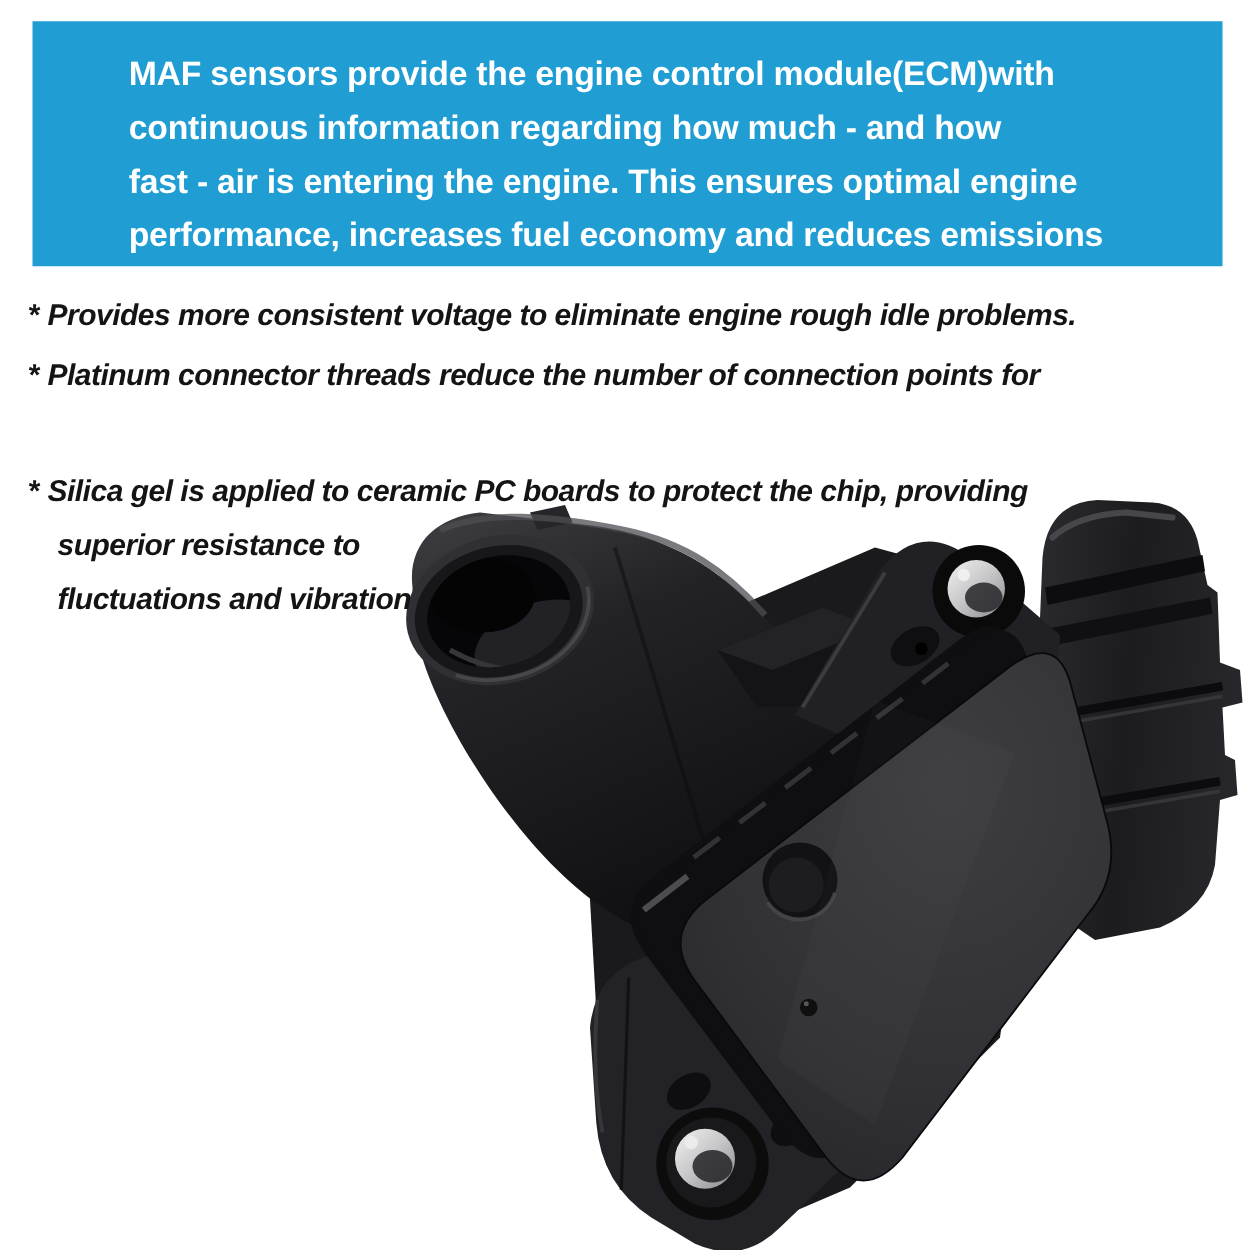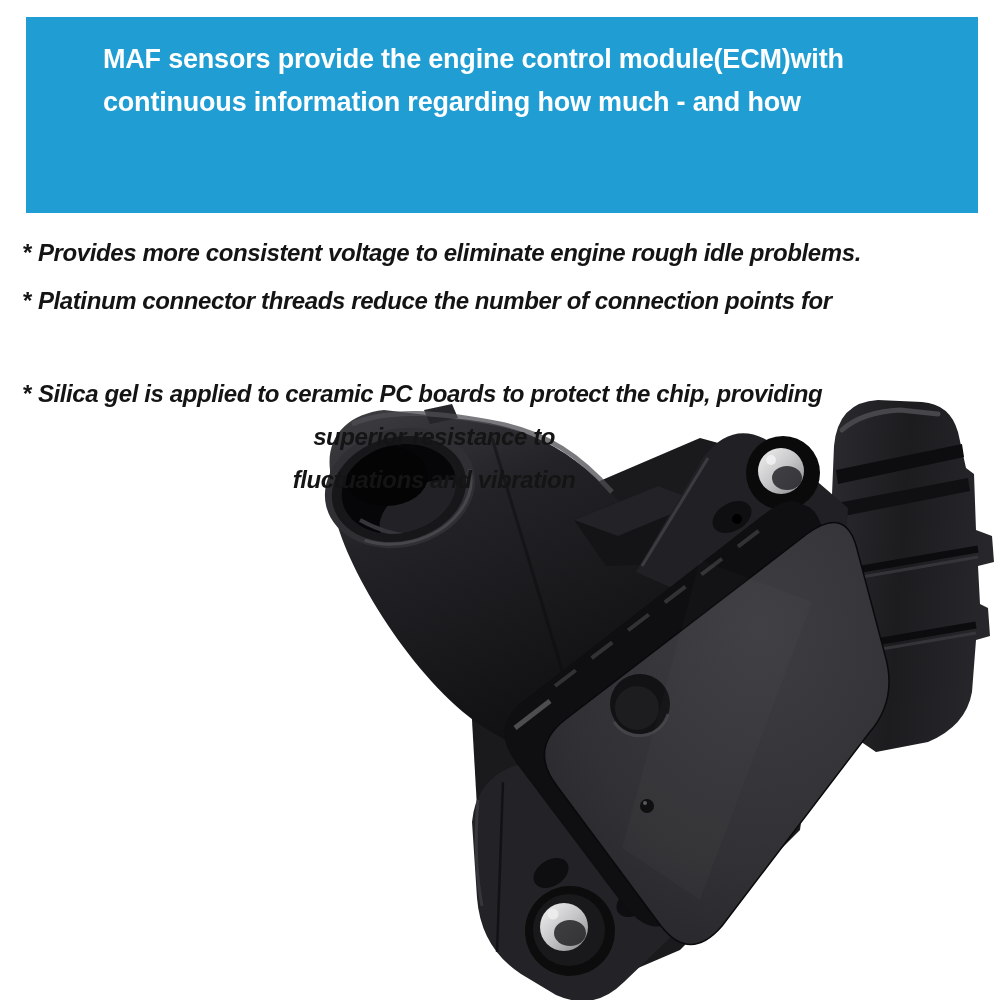--- a/index.html
+++ b/index.html
@@ -36,34 +36,36 @@
     font-size:24px;
     font-weight:600;
     letter-spacing:-0.4px;
     font-style:italic;
   }
   .feature .f-line{line-height:43px;white-space:nowrap;}
   .feature .f-line.cont{padding-left:24px;}
   .marker{display:inline-block;margin-right:7px;}
   #feature-1{top:231px;}
   #feature-2{top:279px;}
-  #feature-3{top:372px;text-align:center;}
+  #feature-3{top:372px;}
   
   #photo{
     position:absolute;left:0;top:0;width:1000px;height:1000px;z-index:1;
   }
 </style>
 </head>
 <body>
 
 <div id="page">
 
   <div id="banner">
     <div class="banner-line">MAF sensors provide the engine control module(ECM)with</div>
     <div class="banner-line">continuous information regarding how much - and how</div>
+    <div class="banner-line">fast - air is entering the engine. This ensures optimal engine</div>
+    <div class="banner-line">performance, increases fuel economy and reduces emissions</div>
   </div>
 
   <svg id="photo" viewBox="0 0 1000 1000" xmlns="http://www.w3.org/2000/svg">
     <defs>
       <linearGradient id="gTube" x1="0" y1="0" x2="0.45" y2="1">
         <stop offset="0" stop-color="#3e3e43"></stop>
         <stop offset="0.35" stop-color="#232327"></stop>
         <stop offset="1" stop-color="#0e0e10"></stop>
       </linearGradient>
       <radialGradient id="gFace" cx="0.62" cy="0.25" r="0.95">

